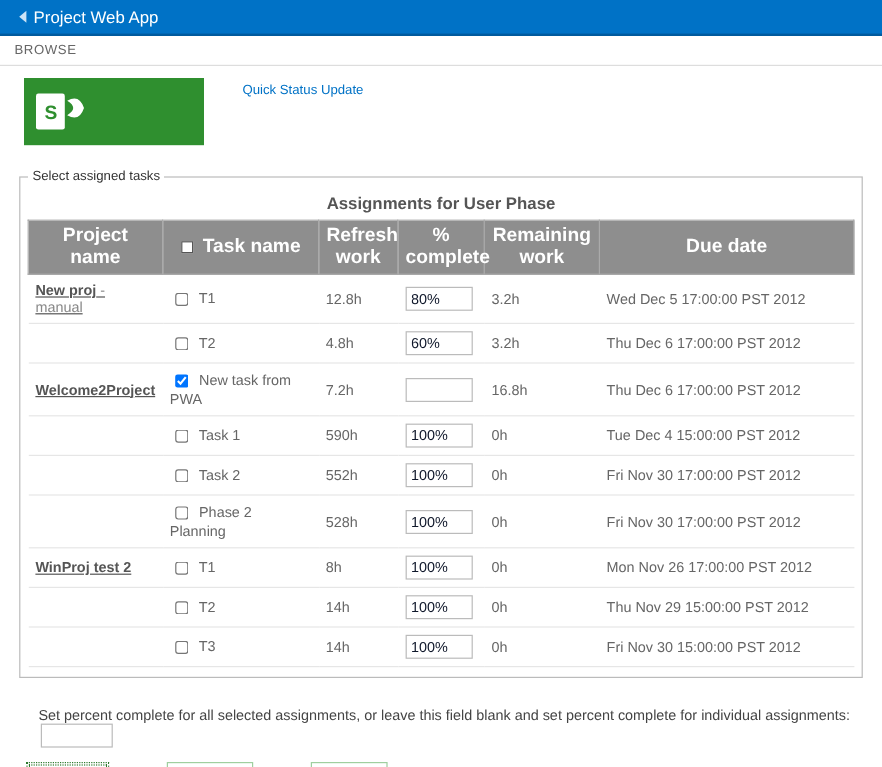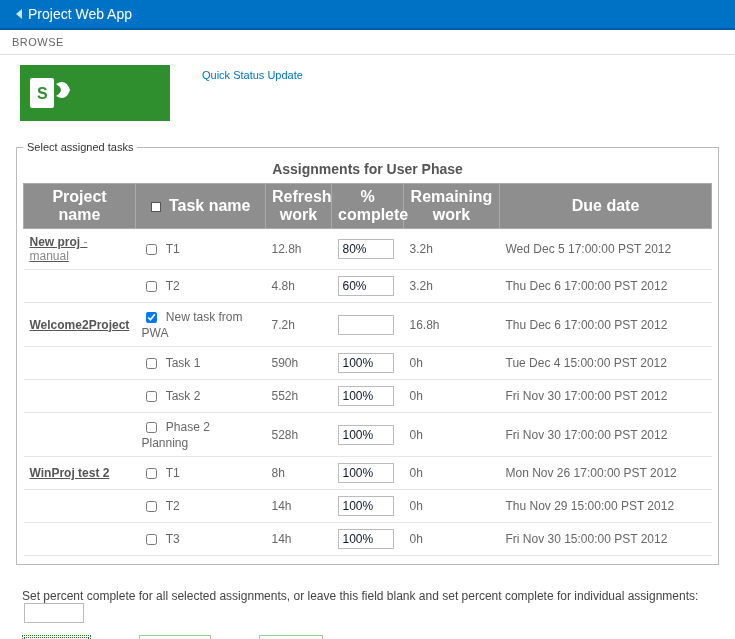--- a/index.html
+++ b/index.html
@@ -112,21 +112,21 @@
     color:#0f172a;
   }
   .col-proj { width: 112px; }
   .col-task { width: 130px; }
   .col-act  { width: 66px; }
   .col-pct  { width: 72px; }
   .col-rem  { width: 96px; }
   .col-due  { width: auto; }
 
   .bulk-row {
-    padding: 14px 12px 6px 22px;
+    padding: 14px 12px 6px 32px;
     font-size: 12px;
     color:#444;
   }
   .bulk-row input {
     width: 60px; height:20px; border:1px solid #bbb;
     margin-left: 2px;
   }
   .btn-row {
     display:flex; gap: 48px;
     padding: 6px 12px 10px 22px;

